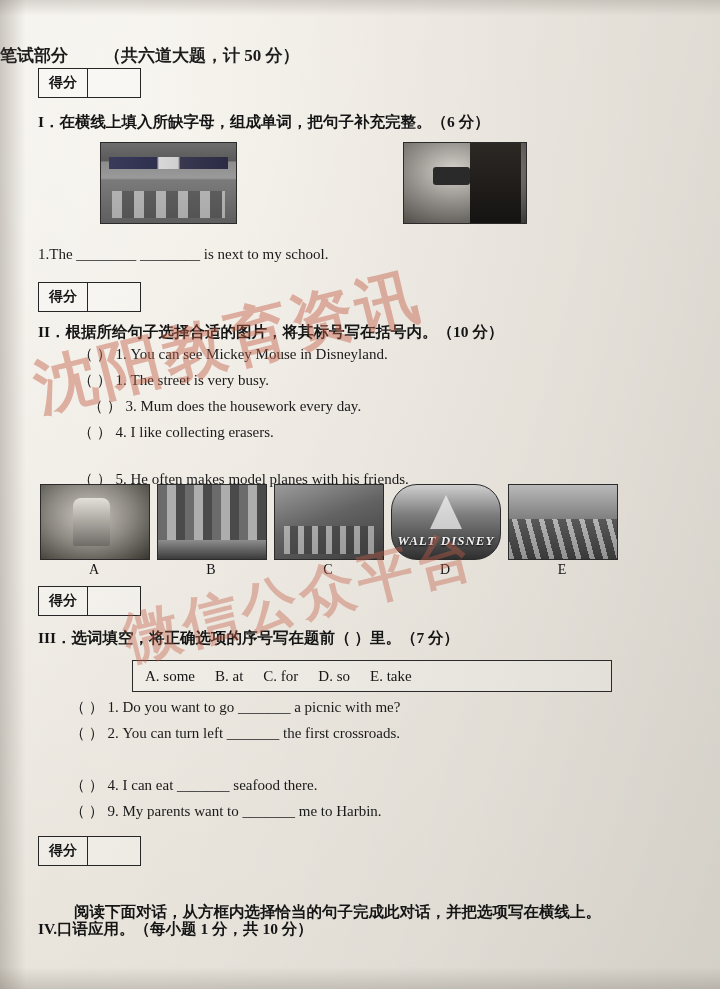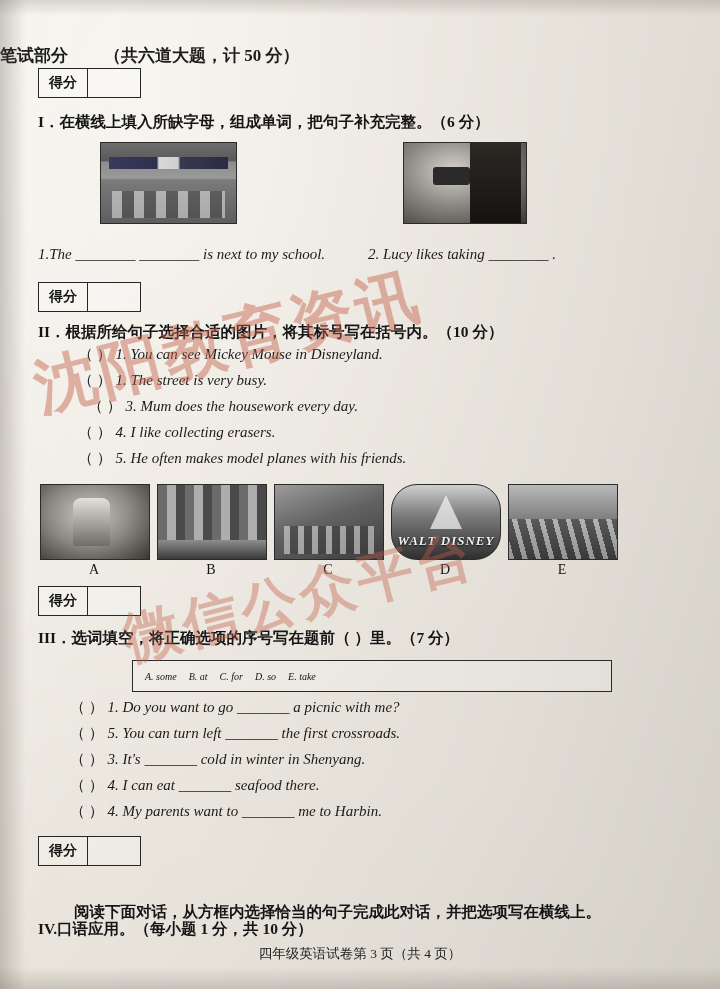--- a/index.html
+++ b/index.html
@@ -110,21 +110,21 @@
     font-weight: bold;
     color: #151515;
     white-space: nowrap;
   }
   .line {
     position: absolute;
     font-size: 15px;
     color: #1a1a1a;
     white-space: nowrap;
   }
-  .en { font-family: "Liberation Serif", serif; font-style: italic; }
+  .en { font-family: "Liberation Serif", serif; }
 
   
   .photo {
     position: absolute;
     background: #4a4a4a;
     overflow: hidden;
     border: 1px solid #2b2b2b;
   }
   .ph-store {
     background:
@@ -246,24 +246,24 @@
     position: absolute;
     left: 132px; top: 660px;
     width: 478px; height: 30px;
     border: 1.4px solid #2a2a2a;
     background: rgba(255,255,255,0.18);
   }
   .opt-box .row {
     display: flex;
     height: 100%;
     align-items: center;
-    font-size: 10px;
+    font-size: 15px;
     color: #161616;
     padding-left: 12px;
-    gap: 12px;
+    gap: 20px;
     text-align: center;
   }
 
   .footer {
     position: absolute;
     bottom: 26px; left: 0; width: 100%;
     text-align: center;
     font-size: 13.5px;
     color: #1d1d1d;
   }
@@ -283,21 +283,20 @@
     <div class="lbl">得分</div>
     <div class="val"></div>
   </div>
 
   <div class="q-head" style="left:38px; top:112px;">I．在横线上填入所缺字母，组成单词，把句子补充完整。（6 分）</div>
 
   <div class="photo ph-store" style="left:100px; top:142px; width:135px; height:80px;"></div>
   <div class="photo ph-girl" style="left:403px; top:142px; width:122px; height:80px;"></div>
 
   <div class="line en" style="left:38px; top:246px;">1.The ________  ________ is next to my school.</div>
-  <div class="line en" style="left:368px; top:246px;">2. Lucy likes taking ________ .</div>
 
   <div class="score-box" style="left:38px; top:282px;">
     <div class="lbl">得分</div>
     <div class="val"></div>
   </div>
 
   <div class="q-head" style="left:38px; top:322px;">II．根据所给句子选择合适的图片，将其标号写在括号内。（10 分）</div>
 
   <div class="line" style="left:78px; top:345px;">
     <span class="bracket">（        ）</span>
@@ -308,21 +307,21 @@
     <span class="en">1. The street is very busy.</span>
   </div>
   <div class="line" style="left:88px; top:397px;">
     <span class="bracket">（        ）</span>
     <span class="en">3. Mum does the housework every day.</span>
   </div>
   <div class="line" style="left:78px; top:423px;">
     <span class="bracket">（        ）</span>
     <span class="en">4. I like collecting erasers.</span>
   </div>
-  <div class="line" style="left:78px; top:449px;">
+  <div class="line" style="left:78px; top:470px;">
     <span class="bracket">（        ）</span>
     <span class="en">5. He often makes model planes with his friends.</span>
   </div>
 
   <div class="pic pic-a"></div>
   <div class="pic pic-b"></div>
   <div class="pic pic-c"></div>
   <div class="pic pic-d">
     <div class="disney">WALT DISNEY</div>
   </div>
@@ -350,44 +349,39 @@
       <span class="en">E. take</span>
     </div>
   </div>
 
   <div class="line" style="left:70px; top:698px;">
     <span class="bracket">（        ）</span>
     <span class="en">1. Do you want to go _______ a picnic with me?</span>
   </div>
   <div class="line" style="left:70px; top:724px;">
     <span class="bracket">（        ）</span>
-    <span class="en">5. You can turn left _______ the first crossroads.</span>
-  </div>
-  <div class="line" style="left:70px; top:750px;">
-    <span class="bracket">（        ）</span>
-    <span class="en">3. It's _______ cold in winter in Shenyang.</span>
+    <span class="en">2. You can turn left _______ the first crossroads.</span>
   </div>
   <div class="line" style="left:70px; top:776px;">
     <span class="bracket">（        ）</span>
     <span class="en">4. I can eat _______ seafood there.</span>
   </div>
   <div class="line" style="left:70px; top:802px;">
     <span class="bracket">（        ）</span>
-    <span class="en">4. My parents want to _______ me to Harbin.</span>
+    <span class="en">9. My parents want to _______ me to Harbin.</span>
   </div>
 
   <div class="score-box" style="left:38px; top:836px;">
     <div class="lbl">得分</div>
     <div class="val"></div>
   </div>
 
   <div class="q-head" style="left:38px; top:878px;margin-top:41px;">IV.口语应用。（每小题 1 分，共 10 分）</div>
   <div class="q-head" style="left:62px; top:902px;padding-left:12px;">阅读下面对话，从方框内选择恰当的句子完成此对话，并把选项写在横线上。</div>
 
   <div class="wm wm1">沈阳教育资讯</div>
   <div class="wm wm2">微信公众平台</div>
 
-  <div class="footer">四年级英语试卷第 3 页（共 4 页）</div>
 
   <div class="edge-shadow-left"></div>
   <div class="edge-shadow-top"></div>
   <div class="edge-shadow-bottom"></div>
 </div>
 
 </body></html>

